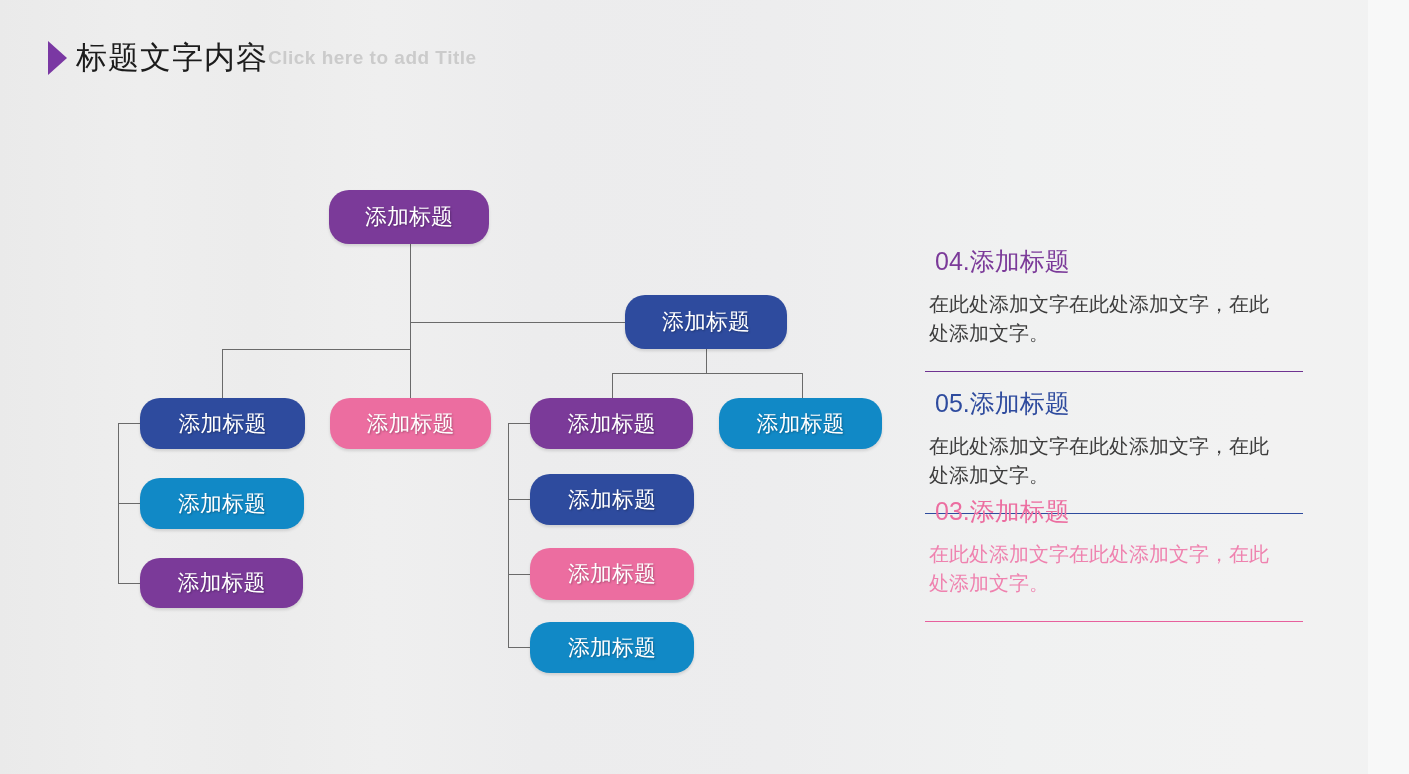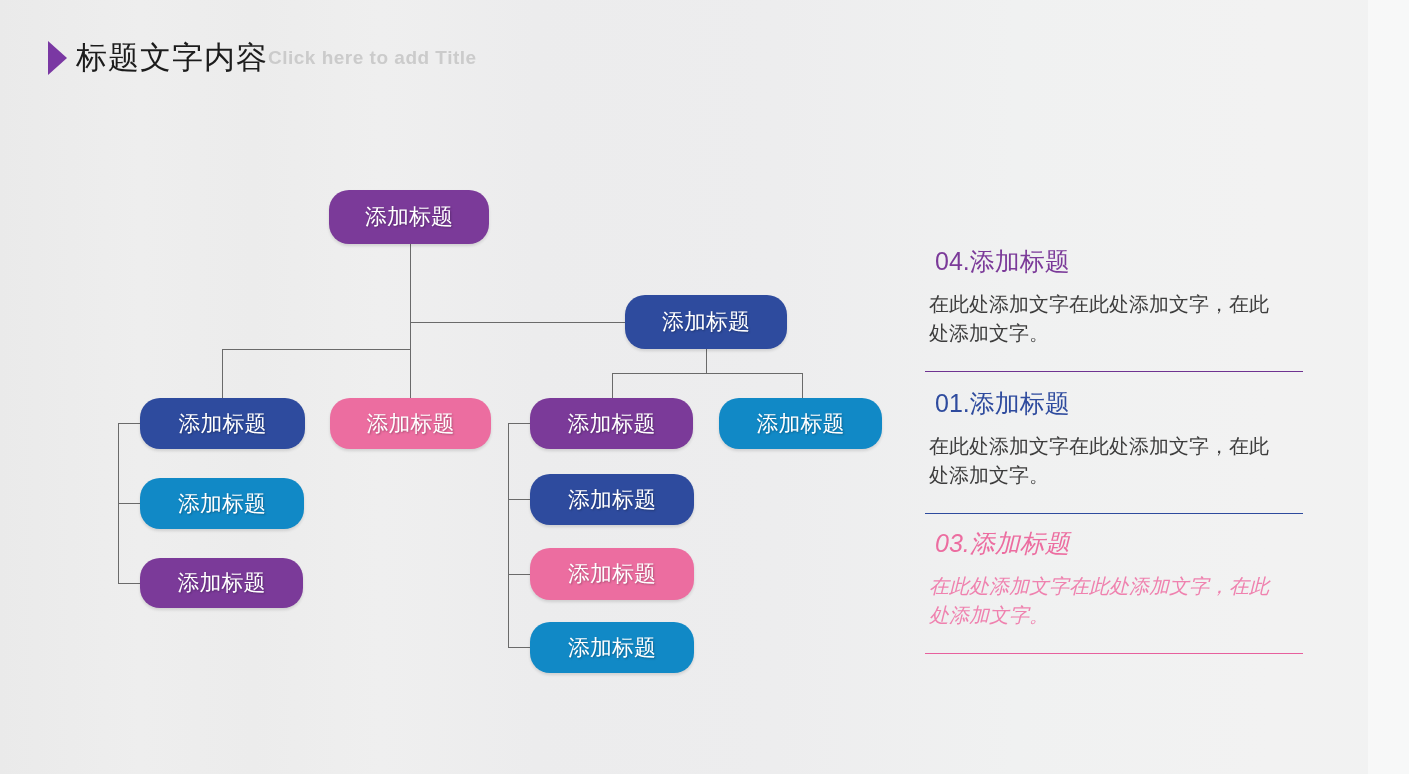--- a/index.html
+++ b/index.html
@@ -104,22 +104,22 @@
   <div class="node c-blue" style="left:530px;top:474px;width:164px;height:51px;">添加标题</div>
   <div class="node c-pink" style="left:530px;top:548px;width:164px;height:52px;">添加标题</div>
   <div class="node c-cyan" style="left:530px;top:622px;width:164px;height:51px;">添加标题</div>
 
   <div class="section sec-purple" style="top:246px;">
     <h2 class="sec-heading">04.添加标题</h2>
     <p class="sec-body">在此处添加文字在此处添加文字，在此处添加文字。</p>
     <div class="sec-divider"></div>
   </div>
   <div class="section sec-blue" style="top:388px;">
-    <h2 class="sec-heading">01.添加标题</h2>
+    <h2 class="sec-heading">05.添加标题</h2>
     <p class="sec-body">在此处添加文字在此处添加文字，在此处添加文字。</p>
     <div class="sec-divider"></div>
   </div>
-  <div class="section sec-pink" style="top:528px;font-style:italic;">
+  <div class="section sec-pink" style="top:496px;">
     <h2 class="sec-heading">03.添加标题</h2>
     <p class="sec-body">在此处添加文字在此处添加文字，在此处添加文字。</p>
     <div class="sec-divider"></div>
   </div>
 </div>
 
 </body></html>

